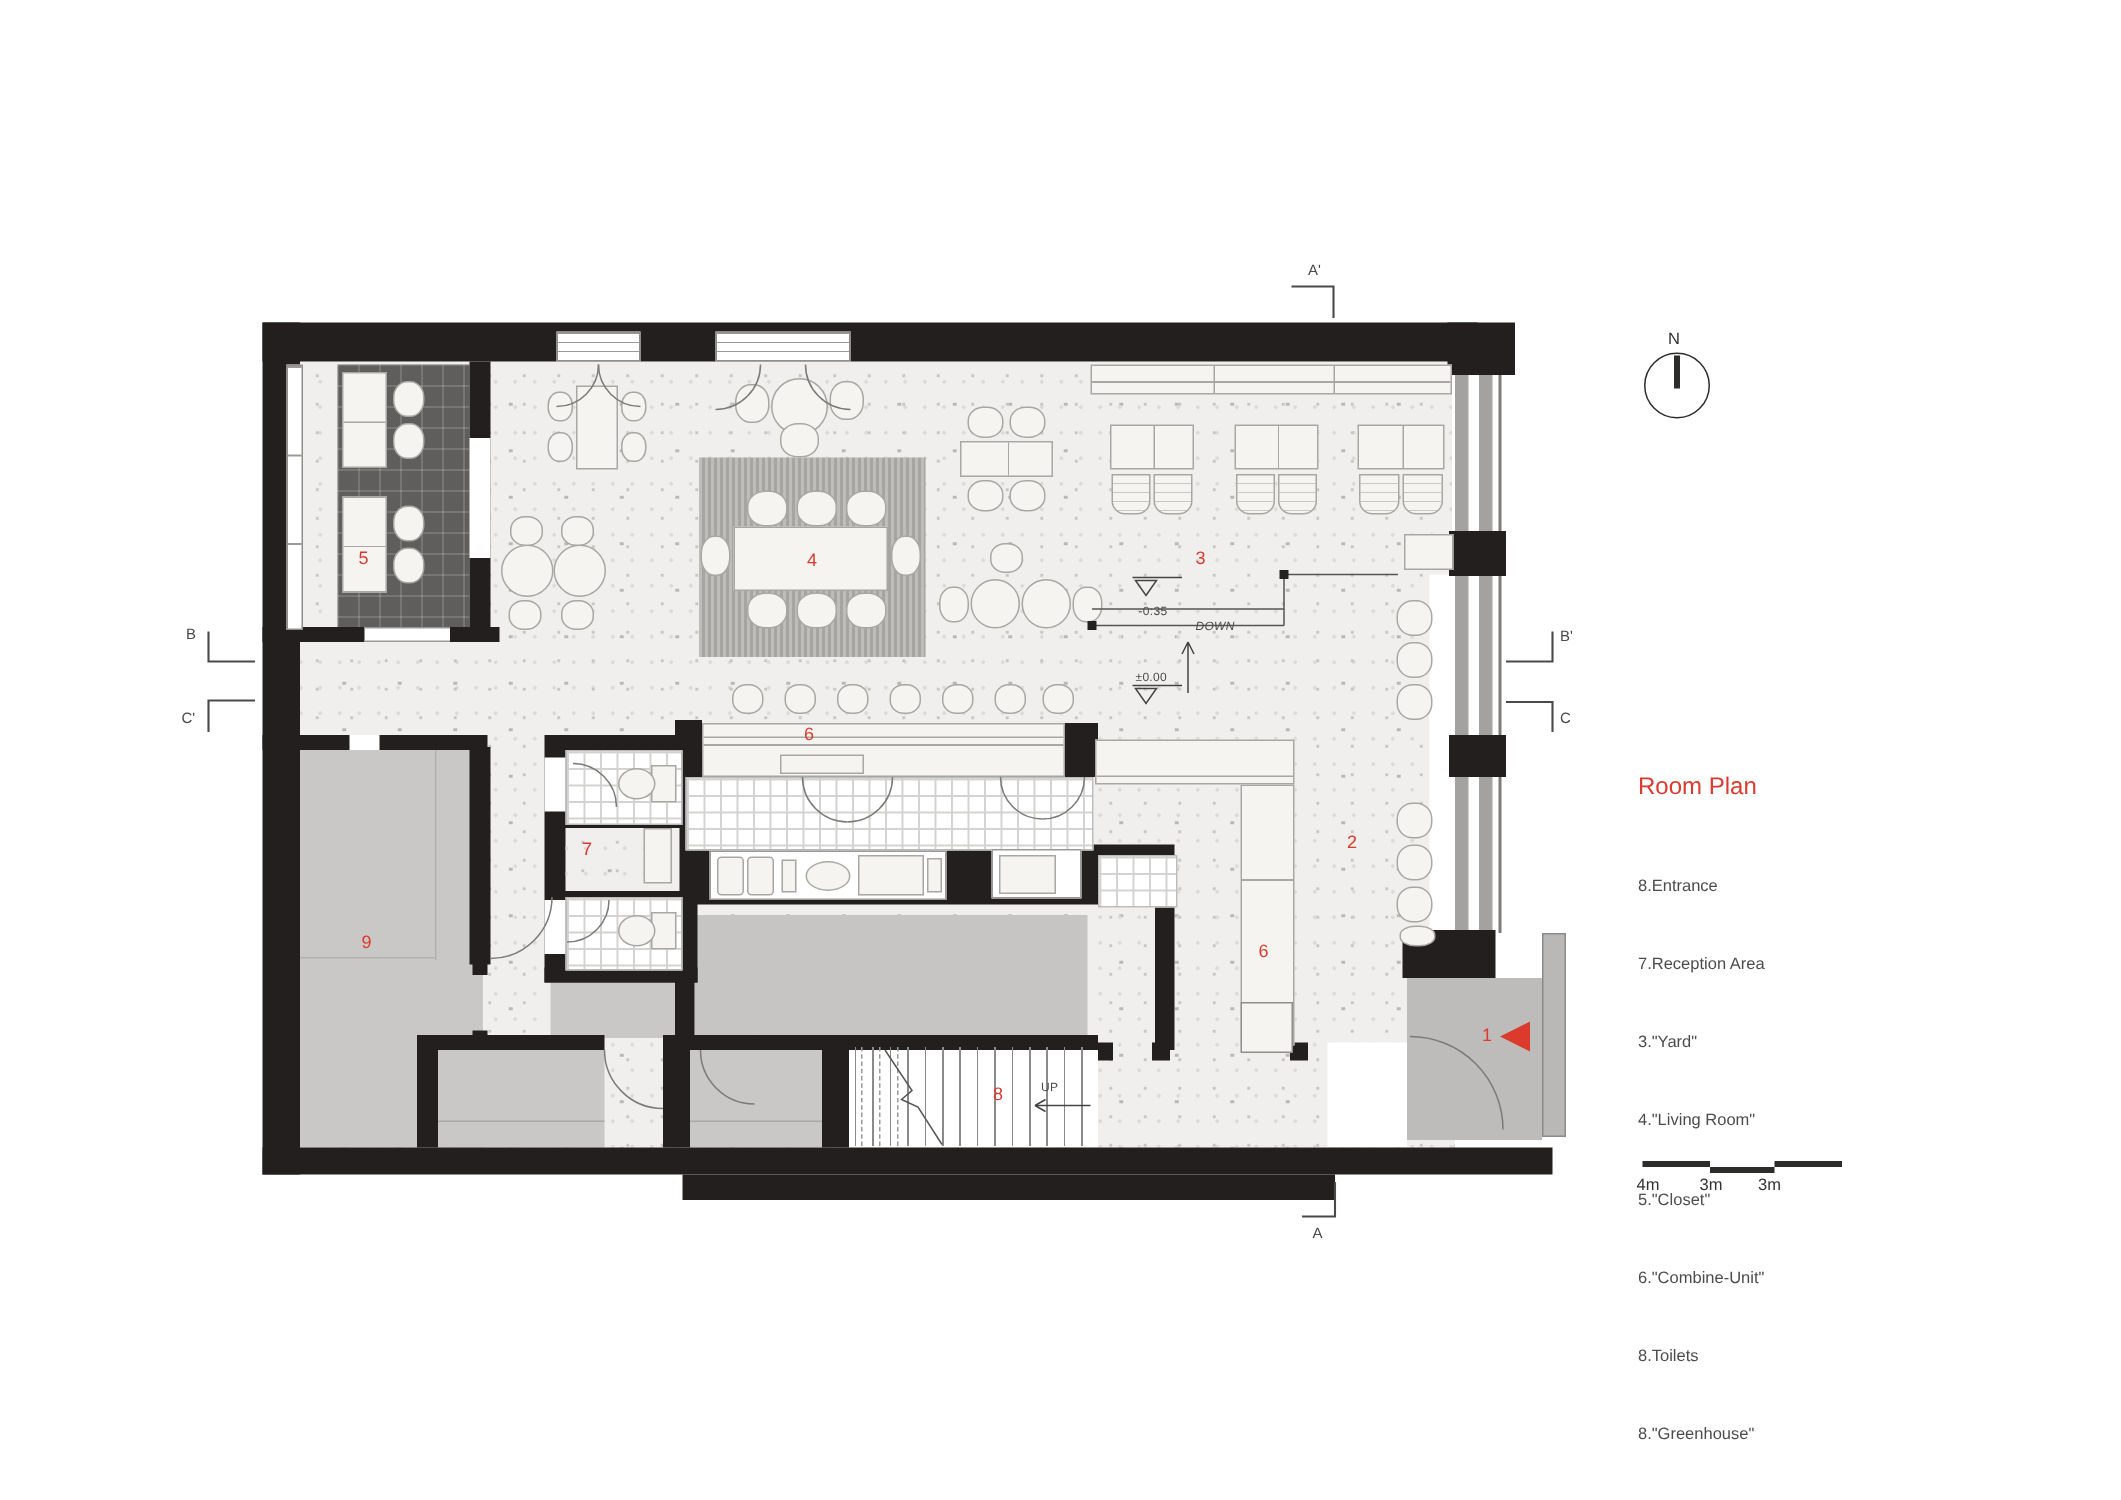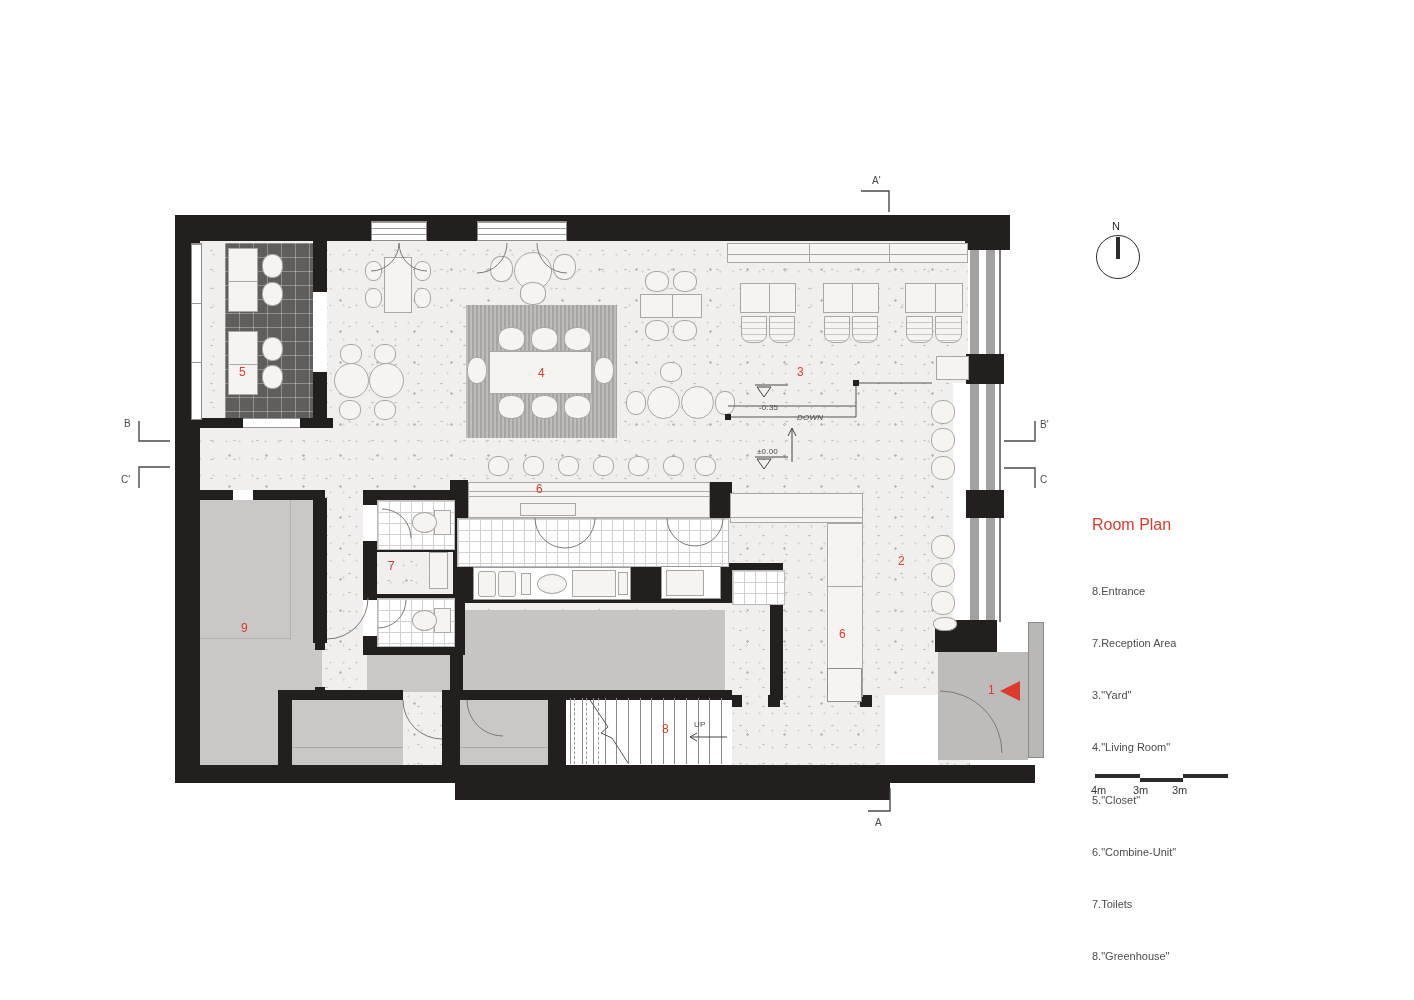--- a/index.html
+++ b/index.html
@@ -299,21 +299,21 @@
   <div class="sec" style="left:1112px;top:221px;font-size:11px;color:#2c2c2a;">N</div>
 
   <div class="legend-title">Room Plan</div>
   <div class="legend-items">
     <div>8.Entrance</div>
     <div>7.Reception Area</div>
     <div>3."Yard"</div>
     <div>4."Living Room"</div>
     <div>5."Closet"</div>
     <div>6."Combine-Unit"</div>
-    <div>7.Toilets</div>
+    <div>8.Toilets</div>
     <div>8."Greenhouse"</div>
     
   </div>
 
   <div class="abs" style="left:1095px;top:774px;width:45px;height:4px;background:#2c2c2a;"></div>
   <div class="abs" style="left:1140px;top:778px;width:43px;height:4px;background:#2c2c2a;"></div>
   <div class="abs" style="left:1183px;top:774px;width:45px;height:4px;background:#2c2c2a;"></div>
   <div class="scalelab" style="left:1091px;top:784px;">4m</div>
   <div class="scalelab" style="left:1133px;top:784px;">3m</div>
   <div class="scalelab" style="left:1172px;top:784px;text-align:center;">3m</div>

